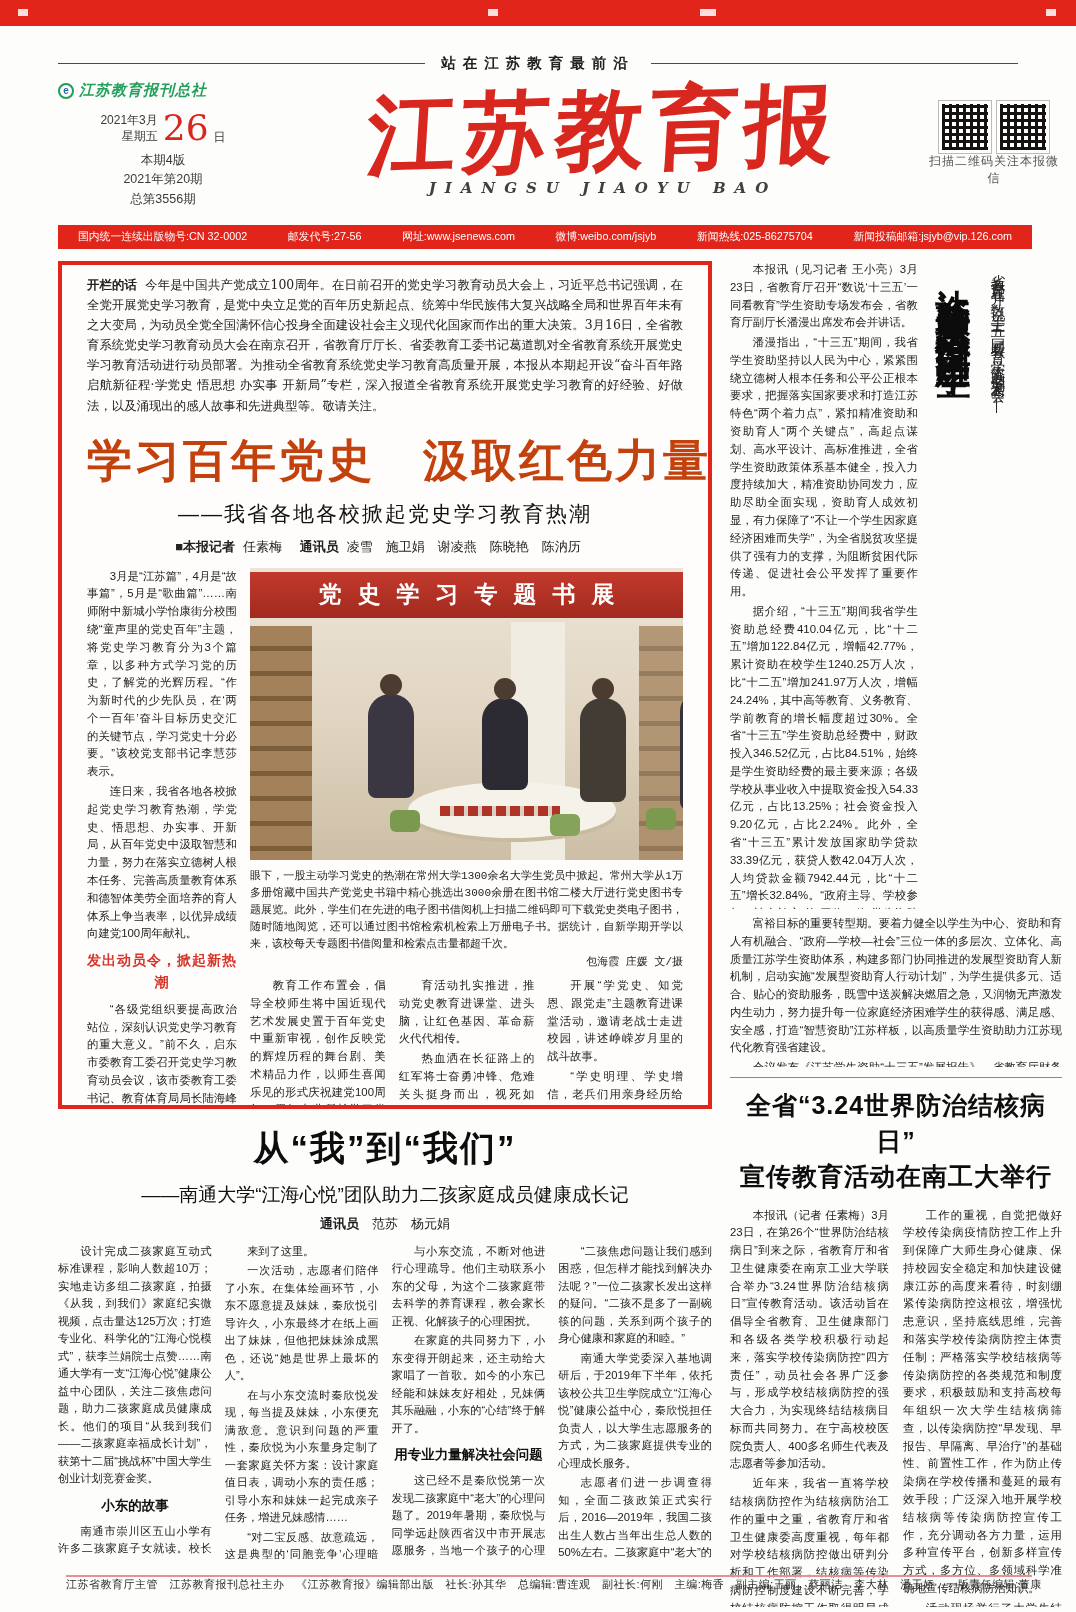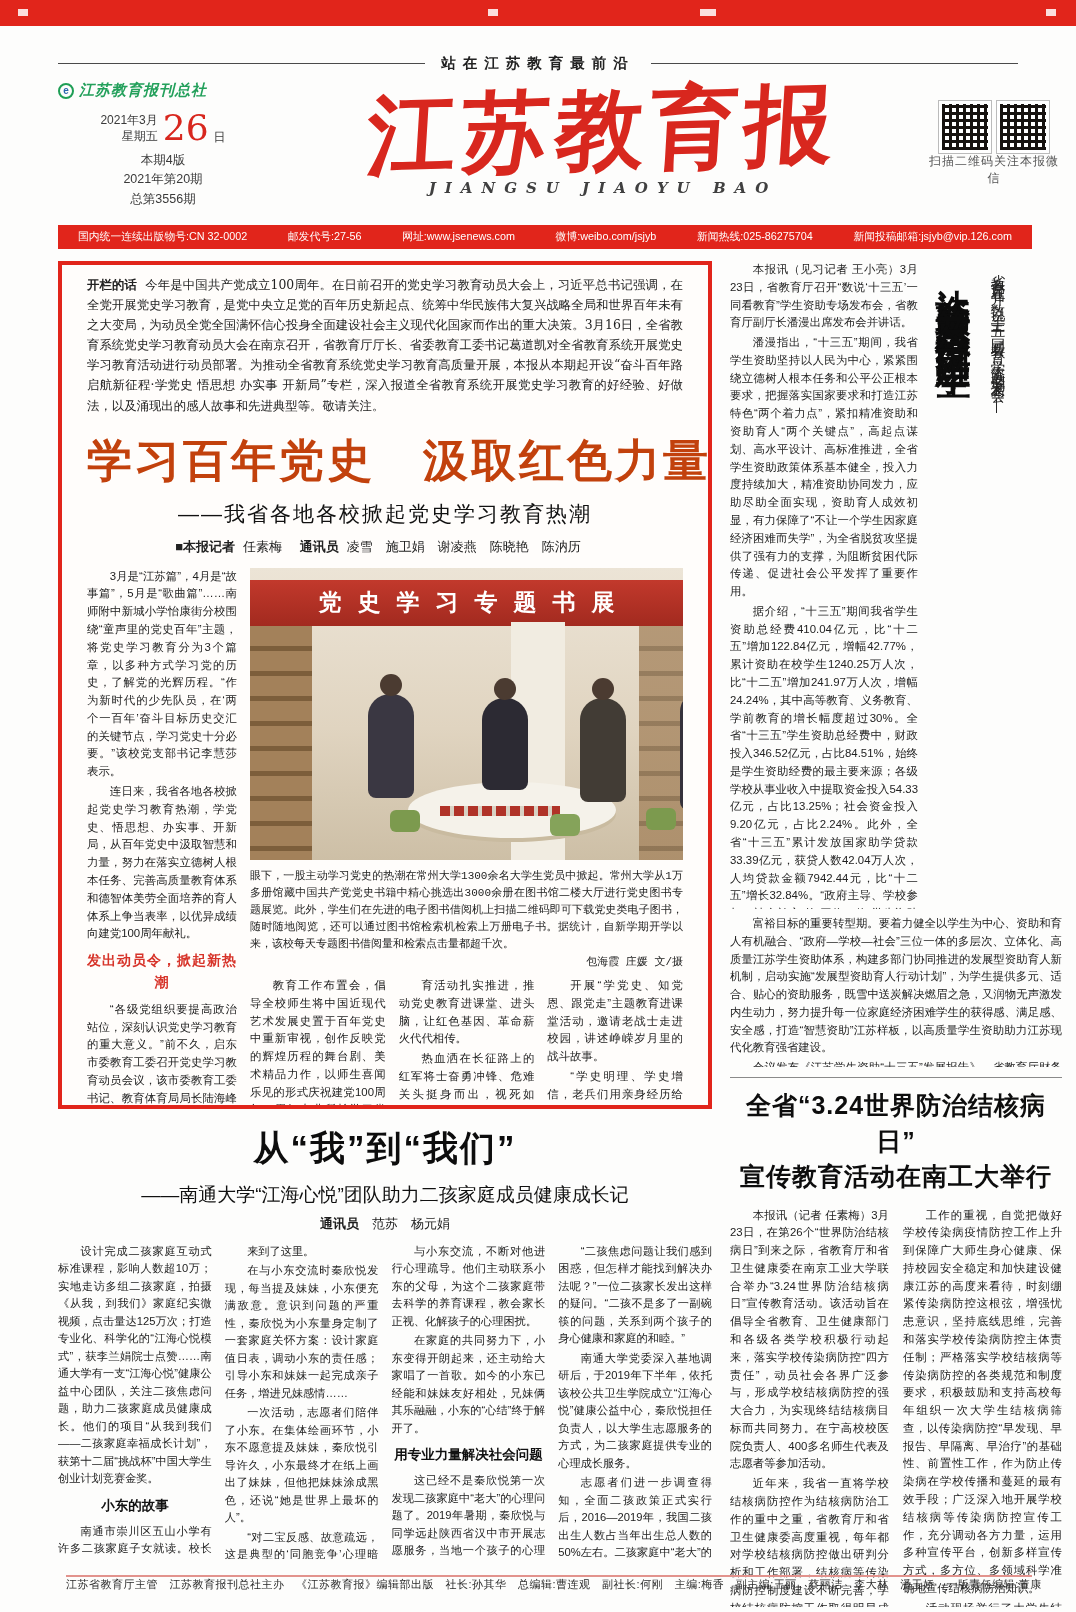--- a/index.html
+++ b/index.html
@@ -62,21 +62,21 @@
   .coltext { font-size:11.4px; line-height:1.56; text-align:justify; color:#222; }
   .coltext p { margin-bottom:2px; text-indent:2em; }
   .article-body { display:grid; grid-template-columns:150px 1fr; gap:13px; }
   .col1 { height:548px; overflow:hidden; }
   .red-subhead { color:#d7342a; font-weight:bold; font-size:14px; text-align:center;
     margin:7px 0; letter-spacing:1px; }
   .black-subhead { color:#111; font-weight:bold; font-size:13.5px; text-align:center; margin:7px 0; }
   
   .photo { position:relative; height:292px; overflow:hidden;
     background:linear-gradient(180deg,#ece4d6 0%,#e0d4c0 55%,#cdbfa6 100%); }
-  .photo-banner { position:absolute; top:12px; left:0; right:0; height:46px;
+  .photo-banner { position:absolute; top:4px; left:0; right:0; height:46px;
     background:linear-gradient(180deg,#c2392c,#a22a1f); display:flex; align-items:center; justify-content:center;
     color:#fff; font-size:23px; font-weight:bold; letter-spacing:16px; text-indent:16px; }
   .shelf { position:absolute; left:0; top:58px; bottom:0; width:62px;
     background:repeating-linear-gradient(180deg,#a3815a 0 20px,#7c5e3b 20px 25px); }
   .shelf.r { left:auto; right:0; width:44px; opacity:.75; }
   .pillar { position:absolute; right:118px; top:54px; bottom:0; width:54px; background:#f1ece1; }
   .ph-table { position:absolute; bottom:22px; left:158px; width:208px; height:56px;
     background:#f5f2ea; border-radius:50%; box-shadow:0 4px 0 #c9bba0; }
   .person { position:absolute; width:46px; height:104px; border-radius:22px 22px 8px 8px; background:#32303a; }
   .person:after { content:""; position:absolute; top:-20px; left:12px; width:22px; height:22px; border-radius:50%; background:#4b3b31; }
@@ -257,22 +257,22 @@
             <div>
                 <p>设计完成二孩家庭互动式标准课程，影响人数超10万；实地走访多组二孩家庭，拍摄《从我，到我们》家庭纪实微视频，点击量达125万次；打造专业化、科学化的“江海心悦模式”，获李兰娟院士点赞……南通大学有一支“江海心悦”健康公益中心团队，关注二孩焦虑问题，助力二孩家庭成员健康成长。他们的项目“从我到我们——二孩家庭幸福成长计划”，获第十二届“挑战杯”中国大学生创业计划竞赛金奖。</p>
               </div>
             <h4 class="black-subhead">小东的故事</h4>
             <div>
                 <p>南通市崇川区五山小学有许多二孩家庭子女就读。校长何晓梅希望通过一个第三方组织，搭建家长和学校之间沟通的桥梁，定期开展二孩家庭儿童小课堂与家长沙龙。于是，南通大学公共卫生学院2017级医学检验技术专业学生秦欣悦和她的“江海心悦”健康公益中心团队志愿者们</p>
               </div>
           </div>
           <div class="coltext cell">
               <p>来到了这里。</p>
+              <p>一次活动，志愿者们陪伴了小东。在集体绘画环节，小东不愿意提及妹妹，秦欣悦引导许久，小东最终才在纸上画出了妹妹，但他把妹妹涂成黑色，还说“她是世界上最坏的人”。</p>
               <p>在与小东交流时秦欣悦发现，每当提及妹妹，小东便充满敌意。意识到问题的严重性，秦欣悦为小东量身定制了一套家庭关怀方案：设计家庭值日表，调动小东的责任感；引导小东和妹妹一起完成亲子任务，增进兄妹感情……</p>
-              <p>一次活动，志愿者们陪伴了小东。在集体绘画环节，小东不愿意提及妹妹，秦欣悦引导许久，小东最终才在纸上画出了妹妹，但他把妹妹涂成黑色，还说“她是世界上最坏的人”。</p>
               <p>“对二宝反感、故意疏远，这是典型的‘同胞竞争’心理暗示。”“江海心悦”健康服务中心指导教师高月霞对志愿者们说，为帮助小东走出心理困境，志愿者和团队成员们多次</p>
             </div>
           <div class="coltext cell">
             <div>
                 <p>与小东交流，不断对他进行心理疏导。他们主动联系小东的父母，为这个二孩家庭带去科学的养育课程，教会家长正视、化解孩子的心理困扰。</p>
                 <p>在家庭的共同努力下，小东变得开朗起来，还主动给大家唱了一首歌。如今的小东已经能和妹妹友好相处，兄妹俩其乐融融，小东的“心结”终于解开了。</p>
               </div>
             <h4 class="black-subhead">用专业力量解决社会问题</h4>
             <div>
                 <p>这已经不是秦欣悦第一次发现二孩家庭中“老大”的心理问题了。2019年暑期，秦欣悦与同学远赴陕西省汉中市开展志愿服务，当地一个孩子的心理问题引起了她的注意。秦欣悦意识到，这些孩子普遍存在一定的心理困扰。</p>

